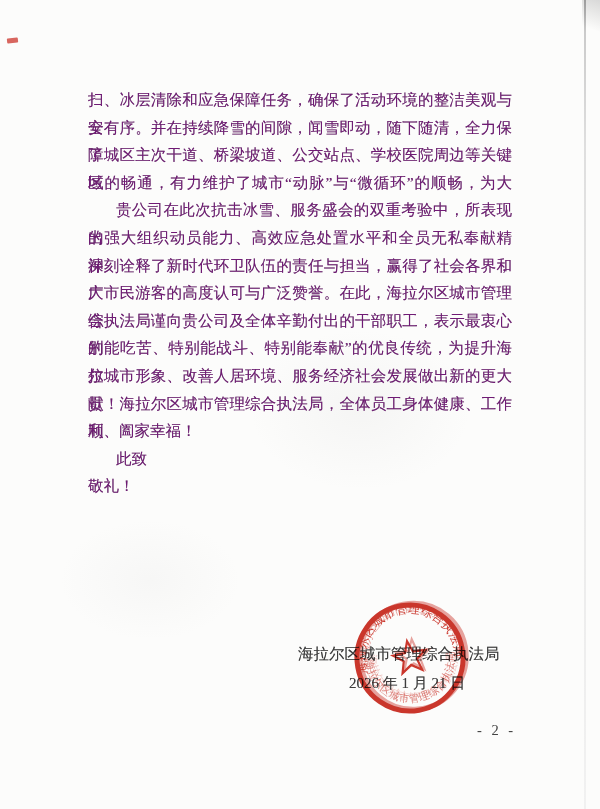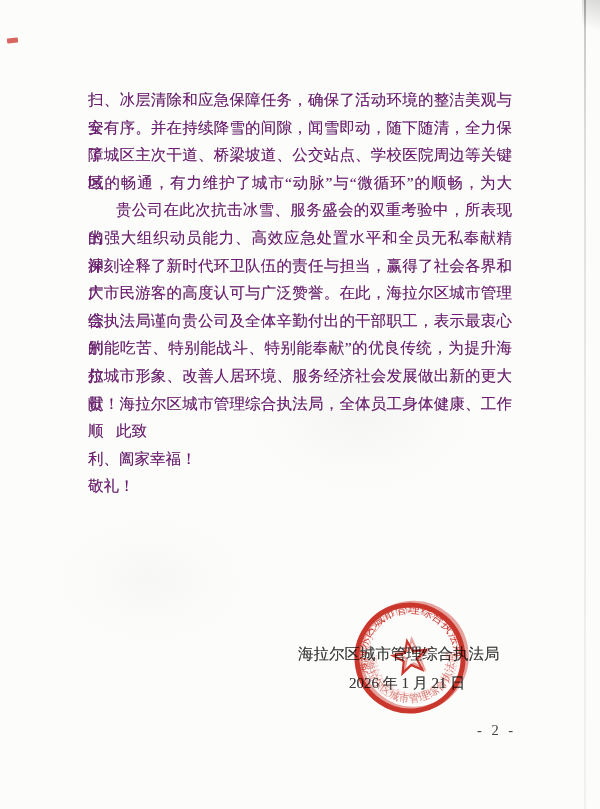--- a/index.html
+++ b/index.html
@@ -80,22 +80,22 @@
     <div class="line full">了城区主次干道、桥梁坡道、公交站点、学校医院周边等关键区</div>
     <div class="line full">域的畅通，有力维护了城市“动脉”与“微循环”的顺畅，为大</div>
     <div class="line full indent">贵公司在此次抗击冰雪、服务盛会的双重考验中，所表现出</div>
     <div class="line full">的强大组织动员能力、高效应急处置水平和全员无私奉献精神，</div>
     <div class="line full">深刻诠释了新时代环卫队伍的责任与担当，赢得了社会各界和广</div>
     <div class="line full">大市民游客的高度认可与广泛赞誉。在此，海拉尔区城市管理综</div>
     <div class="line full">合执法局谨向贵公司及全体辛勤付出的干部职工，表示最衷心的</div>
     <div class="line full">别能吃苦、特别能战斗、特别能奉献”的优良传统，为提升海拉</div>
     <div class="line full">尔城市形象、改善人居环境、服务经济社会发展做出新的更大贡</div>
     <div class="line full">献！海拉尔区城市管理综合执法局，全体员工身体健康、工作顺</div>
+    <div class="line">利、阖家幸福！</div>
     <div class="line indent">此致</div>
-    <div class="line">利、阖家幸福！</div>
     <div class="line">敬礼！</div>
   </div>
 
   <div class="signature-org">海拉尔区城市管理综合执法局</div>
   <div class="signature-date">2026 年 1 月 21 日</div>
   <div class="page-number">- 2 -</div>
 
   <svg class="seal" viewBox="0 0 132 132" aria-hidden="true">
     <defs>
       <path id="arcTop" d="M 19 72.4 A 45 45 0 1 1 107 72.4" fill="none"></path>

